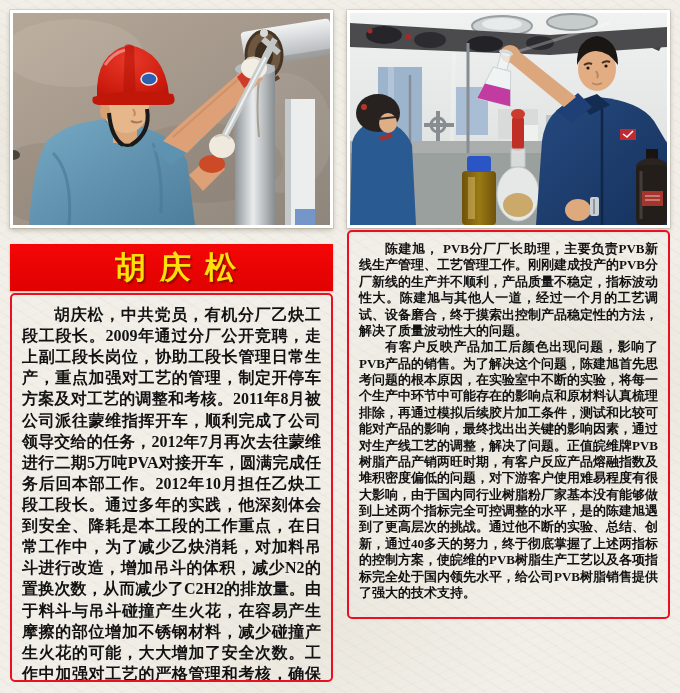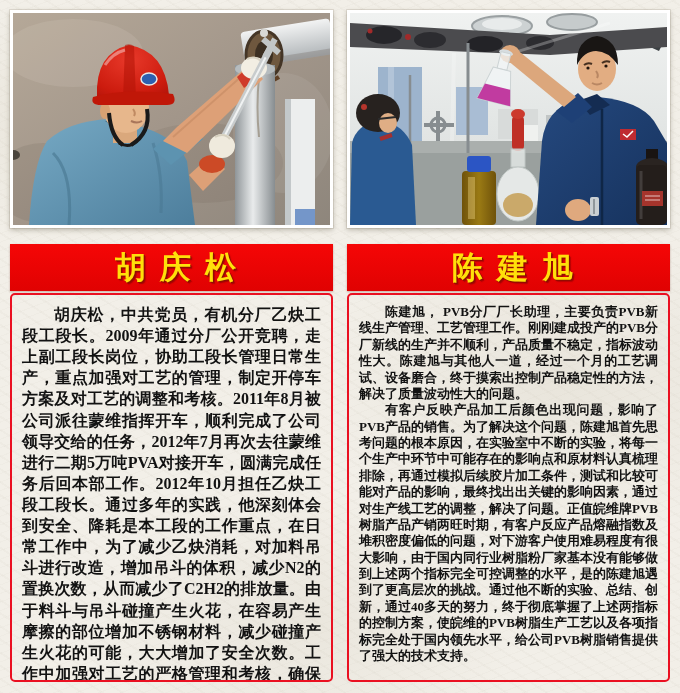--- a/index.html
+++ b/index.html
@@ -299,22 +299,19 @@
         <g>
           <rect x="296" y="136" width="12" height="18" fill="#191412"></rect>
           <ellipse cx="302" cy="154" rx="16" ry="9" fill="#2a2421"></ellipse>
           <rect x="286" y="152" width="31" height="60" rx="5" fill="#241e1b"></rect>
           <path d="M291,158 L291,206" stroke="rgba(255,255,255,.14)" stroke-width="3"></path>
           <rect x="292" y="178" width="21" height="15" fill="#a5342c"></rect>
           <path d="M295,183 h15 M295,187 h15" stroke="rgba(255,255,255,.7)" stroke-width="1.2"></path>
         </g>
       </svg>
     </div>
-    <div class="banner">
-      <span class="name">陈建旭</span>
-    </div>
     <div class="textbox tb-right">
       <p>陈建旭， PVB分厂厂长助理，主要负责PVB新线生产管理、工艺管理工作。刚刚建成投产的PVB分厂新线的生产并不顺利，产品质量不稳定，指标波动性大。陈建旭与其他人一道，经过一个月的工艺调试、设备磨合，终于摸索出控制产品稳定性的方法，解决了质量波动性大的问题。</p>
       <p>有客户反映产品加工后颜色出现问题，影响了PVB产品的销售。为了解决这个问题，陈建旭首先思考问题的根本原因，在实验室中不断的实验，将每一个生产中环节中可能存在的影响点和原材料认真梳理排除，再通过模拟后续胶片加工条件，测试和比较可能对产品的影响，最终找出出关键的影响因素，通过对生产线工艺的调整，解决了问题。正值皖维牌PVB树脂产品产销两旺时期，有客户反应产品熔融指数及堆积密度偏低的问题，对下游客户使用难易程度有很大影响，由于国内同行业树脂粉厂家基本没有能够做到上述两个指标完全可控调整的水平，是的陈建旭遇到了更高层次的挑战。通过他不断的实验、总结、创新，通过40多天的努力，终于彻底掌握了上述两指标的控制方案，使皖维的PVB树脂生产工艺以及各项指标完全处于国内领先水平，给公司PVB树脂销售提供了强大的技术支持。</p>
     </div>
   </div>
 
 </div>
 
 </body></html>

